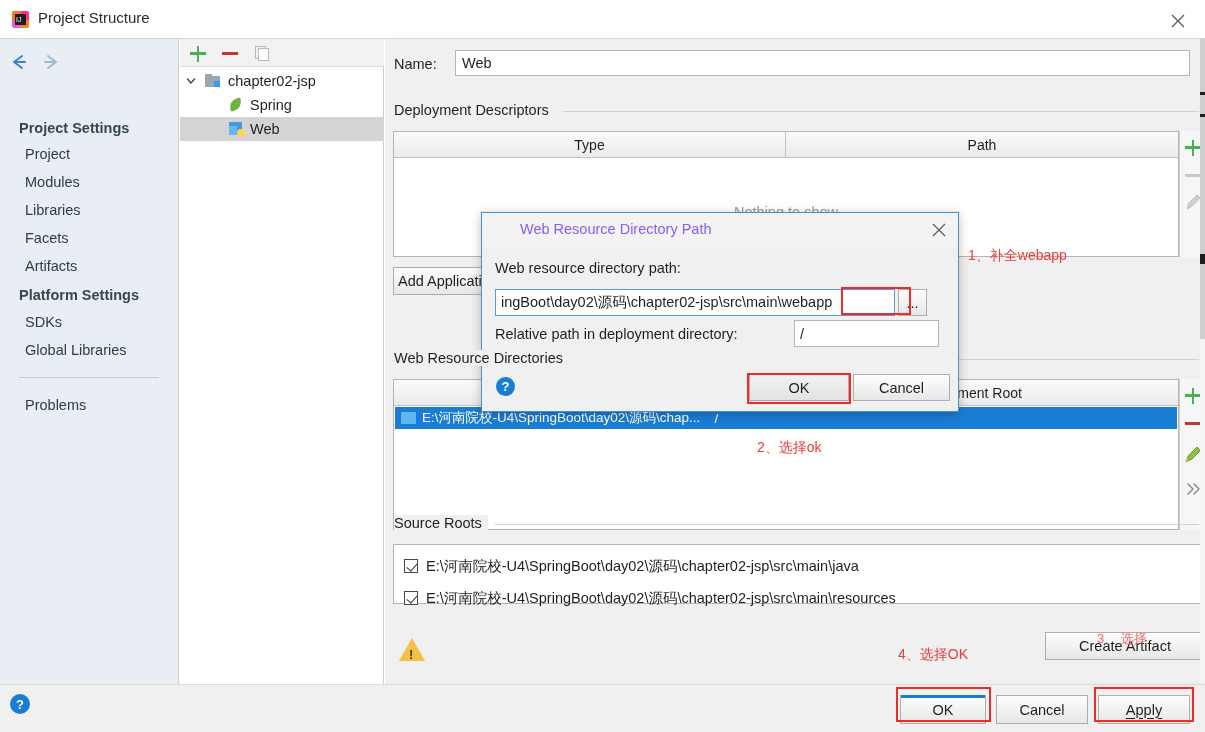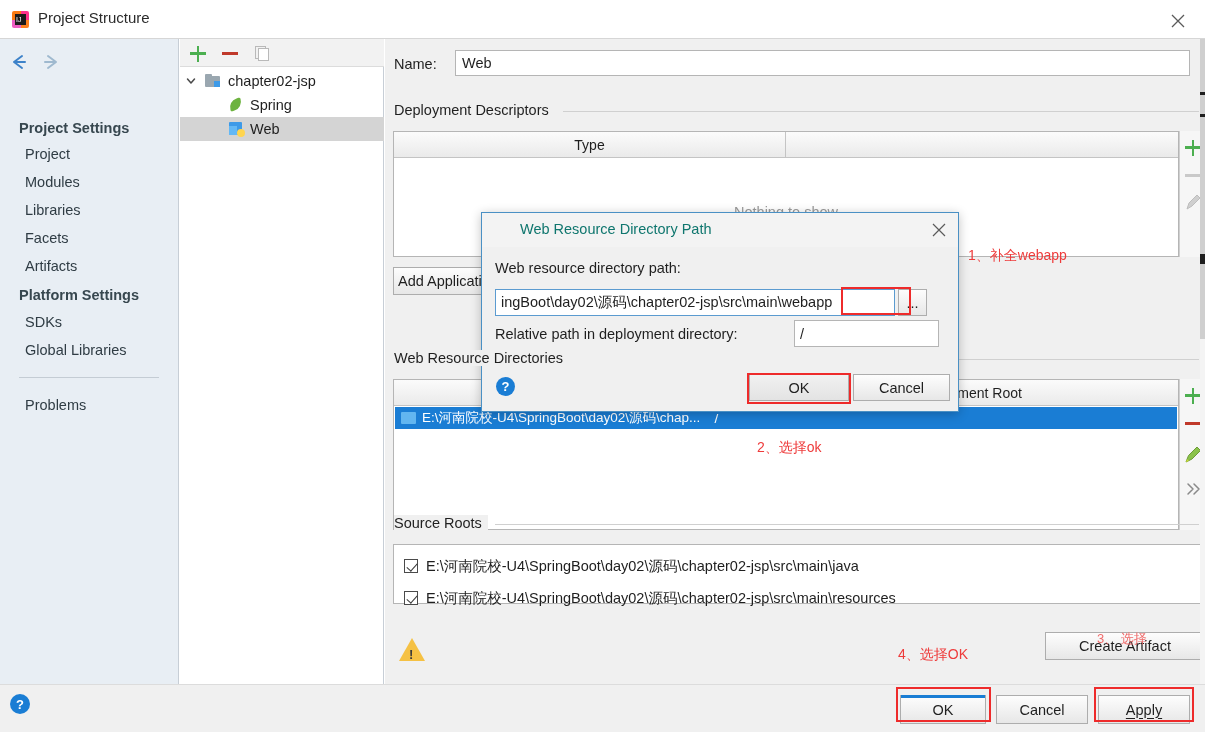--- a/index.html
+++ b/index.html
@@ -197,21 +197,21 @@
     font-weight: bold; display: flex; align-items: center; justify-content: center;
   }
 
   
   .modal {
     position: absolute; left: 481px; top: 212px; width: 478px; height: 200px;
     background: #f0f0f0; border: 1px solid #4a90c4;
     box-shadow: 0 2px 10px rgba(0,0,0,0.24);
   }
   .modal-tb { position: absolute; left: 0; top: 0; width: 100%; height: 34px; background: #f3f3f3; }
-  .modal-title { position: absolute; left: 38px; top: 8px; font-size: 14.5px; color: #0f766e; }
+  .modal-title { position: absolute; left: 38px; top: 8px; font-size: 14.5px; color: #8b5cf6; }
   .modal-close { position: absolute; right: 6px; top: 5px; width: 26px; height: 24px; cursor: default; }
   .modal-icon { position: absolute; left: 12px; top: 9px; width: 15px; height: 15px; border-radius: 2px; overflow: hidden; }
 
   .modal-label { position: absolute; font-size: 14.5px; color: #1f1f1f; }
   .modal-input {
     position: absolute; background: #ffffff; border: 1px solid #5b9bd0;
     display: flex; align-items: center; padding-left: 5px; font-size: 14.5px;
     white-space: nowrap; overflow: hidden;
   }
   .modal-input.plain { border: 1px solid #b5b5b5; }
@@ -338,20 +338,21 @@
     <div class="name-input">
       <span>Web</span>
     </div>
 
     <div class="group-title" style="left:9px; top:63px;">Deployment Descriptors</div>
     <div class="group-line" style="left:178px; top:72px; width:636px;"></div>
 
     <div class="tablebox" style="left:8px; top:92px; width:786px; height:126px;">
       <div class="tblhdr">
         <div class="div" style="width:392px;">Type</div>
+        <div style="width:392px;">Path</div>
       </div>
       <div class="nothing" style="top:72px;">Nothing to show</div>
     </div>
 
     <div class="sidebtns" style="left:794px; top:92px; width:26px; height:126px;">
       <div class="sb-btn" style="top:2px;">
         <div class="plus-h" style="left:5px; top:13px;"></div>
           <div class="plus-v" style="left:11.7px; top:6.5px;"></div>
       </div>
       <div class="sb-btn" style="top:30px;">

